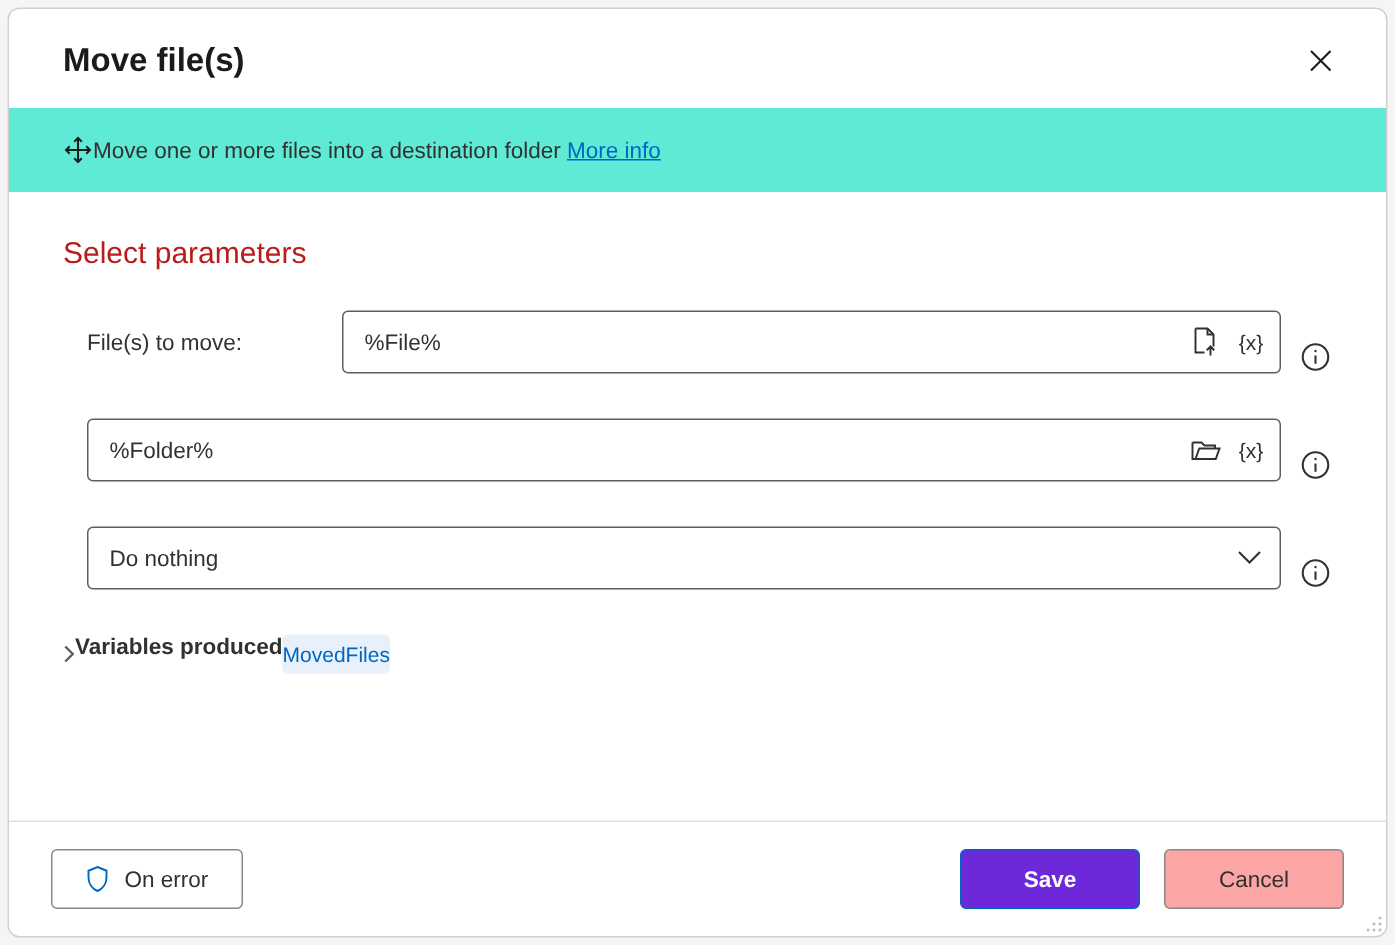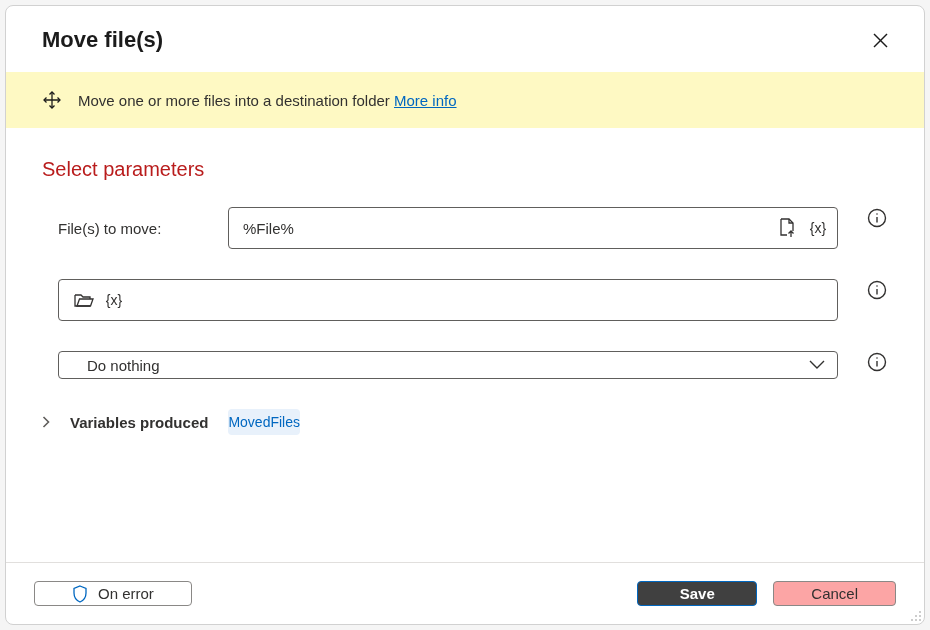--- a/index.html
+++ b/index.html
@@ -41,25 +41,25 @@
     .close-btn {
       width: 32px;
       height: 32px;
       display: flex;
       align-items: center;
       justify-content: center;
       cursor: pointer;
       color: #1b1b1b;
     }
     .info-bar {
-      background: #fef9c3;
+      background: #5eead4;
       padding: 18px 36px;
       display: flex;
       align-items: center;
-      gap: 16px;
+      gap: 0;
       color: #323130;
       font-size: 15px;
     }
     .info-bar a {
       color: #0067c0;
       text-decoration: underline;
     }
     .content {
       flex: 1;
       padding: 30px 36px 10px 36px;
@@ -80,22 +80,22 @@
     }
     .field-label {
       width: 162px;
       font-size: 15px;
       color: #323130;
       flex-shrink: 0;
     }
     .field-control-wrap {
       flex: 1;
       display: flex;
-      align-items: flex-start;
-      gap: 28px;
+      align-items: flex-end;
+      gap: 12px;
     }
     .field-input {
       flex: 1;
       height: 42px;
       border: 1.5px solid #605e5c;
       border-radius: 4px;
       display: flex;
       align-items: center;
       padding: 0 8px 0 14px;
       background: #fff;
@@ -124,34 +124,33 @@
       height: 22px;
       flex-shrink: 0;
       color: #323130;
       cursor: pointer;
       display: flex;
       align-items: center;
       justify-content: center;
     }
     .select-input {
       flex: 1;
-      height: 28px;
+      height: 42px;
       border: 1.5px solid #605e5c;
       border-radius: 4px;
       display: flex;
       align-items: center;
       justify-content: space-between;
-      padding: 0 12px 0 28px;
+      padding: 0 12px 0 14px;
       background: #fff;
       cursor: pointer;
     }
     .vars-row {
       display: flex;
-      align-items: center;
-      gap: 20px;
+      gap: 0;
       margin-top: 8px;
     }
     .chevron {
       color: #605e5c;
       cursor: pointer;
       display:flex;
       align-items:center;
     }
     .vars-label {
       font-size: 15px;
@@ -167,38 +166,38 @@
       cursor: pointer;
     }
     .footer {
       border-top: 1px solid #e1dfdd;
       padding: 18px 28px;
       display: flex;
       justify-content: space-between;
       align-items: center;
     }
     .btn {
-      height: 25px;
-      padding: 0 37px;
+      height: 40px;
+      padding: 0 22px;
       border-radius: 4px;
       font-size: 15px;
       cursor: pointer;
       display: flex;
       align-items: center;
       justify-content: center;
       gap: 10px;
       font-family: inherit;
     }
     .btn-outline {
       background: #fff;
       border: 1px solid #8a8886;
       color: #323130;
     }
     .btn-primary {
-      background: #404040;
+      background: #6d28d9;
       border: 1px solid #0067c0;
       color: #fff;
       font-weight: 600;
       min-width: 120px;
     }
     .btn-secondary {
       background: #fca5a5;
       border: 1px solid #8a8886;
       color: #323130;
       min-width: 120px;
@@ -274,20 +273,21 @@
             <line x1="10" y1="9" x2="10" y2="14.5"></line>
             <circle cx="10" cy="6" r="0.8" fill="#323130" stroke="none"></circle>
           </svg>
         </div>
       </div>
     </div>
 
     <div class="field-row">
       <div class="field-control-wrap">
         <div class="field-input">
+          <div class="field-input-text">%Folder%</div>
           <div class="input-icons">
             <div class="icon-btn">
               <svg width="20" height="16" viewBox="0 0 20 16" fill="none" stroke="#323130" stroke-width="1.3">
                 <path d="M1 3 L1 14 L16 14"></path>
                 <path d="M1 3 L7 3 L9 5 L16 5 L16 7"></path>
                 <path d="M3 14 L5.5 7 L19 7 L16.5 14 Z"></path>
               </svg>
             </div>
             <div class="icon-btn">
               <span class="var-icon-text">{x}</span>

